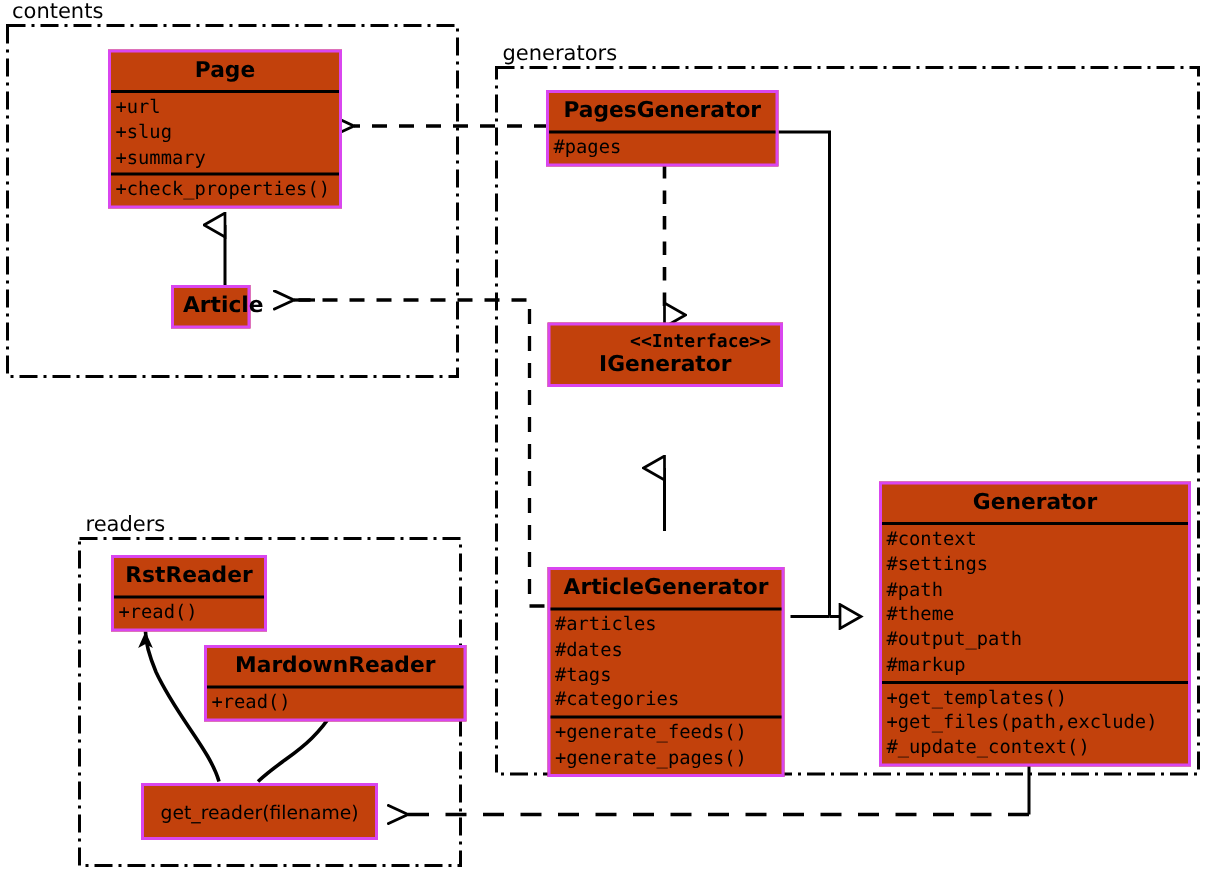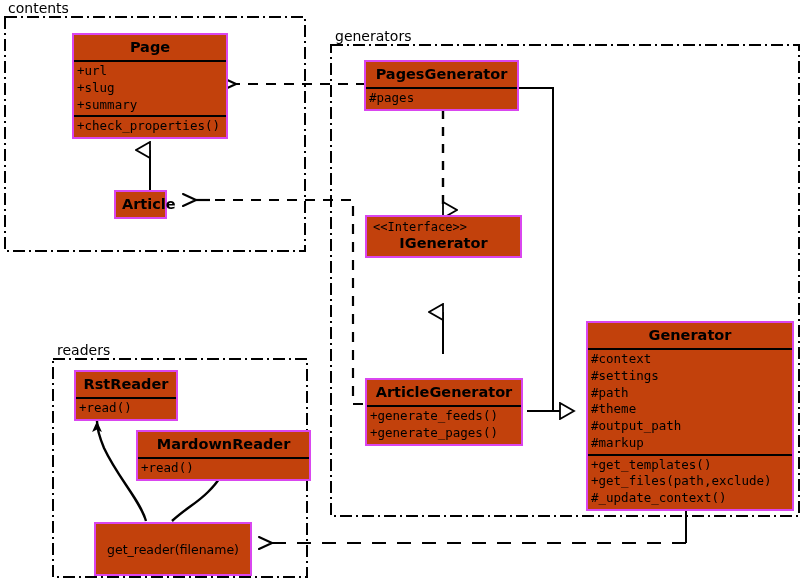--- a/index.html
+++ b/index.html
@@ -51,22 +51,22 @@
     font-weight: bold;
     text-align: center;
     color: #000000;
     padding: 4px 6px 5px 6px;
     line-height: 1.12;
     white-space: nowrap;
   }
   .uml .stereo {
     font-family: "DejaVu Sans Mono", monospace;
     font-size: 12px;
-    font-weight: normal;
-    text-align: left;
+    font-weight: bold;
+    text-align: right;
     color: #000000;
     line-height: 1.15;
     white-space: nowrap;
   }
   .uml .sect {
     border-top: 2px solid #000000;
     padding: 1px 3px 2px 3px;
   }
   .uml .mem {
     font-family: "DejaVu Sans Mono", monospace;
@@ -187,20 +187,26 @@
 
   <div class="uml" style="left:365px; top:215px; width:157px;">
     <div class="cname">
       <div class="stereo">&lt;&lt;Interface&gt;&gt;</div>
       <span>IGenerator</span>
     </div>
   </div>
 
   <div class="uml" style="left:365px; top:364px; width:158px;margin-top:14px;">
     <div class="cname">ArticleGenerator</div>
+    <div class="sect">
+      <div class="mem">#articles</div>
+      <div class="mem">#dates</div>
+      <div class="mem">#tags</div>
+      <div class="mem">#categories</div>
+    </div>
     <div class="sect">
       <div class="mem">+generate_feeds()</div>
       <div class="mem">+generate_pages()</div>
     </div>
   </div>
 
   <div class="uml" style="left:586px; top:321px; width:208px;">
     <div class="cname">Generator</div>
     <div class="sect">
       <div class="mem">#context</div>
@@ -224,17 +230,17 @@
     </div>
   </div>
 
   <div class="uml" style="left:136px; top:430px; width:175px;">
     <div class="cname">MardownReader</div>
     <div class="sect">
       <div class="mem">+read()</div>
     </div>
   </div>
 
-  <div class="uml plain" style="left:94px; top:522px; width:158px; height:54px;">
+  <div class="uml plain" style="left:94px; top:522px; width:158px; height:38px;">
     <div class="pname">get_reader(filename)</div>
   </div>
 
 </div>
 
 </body></html>

